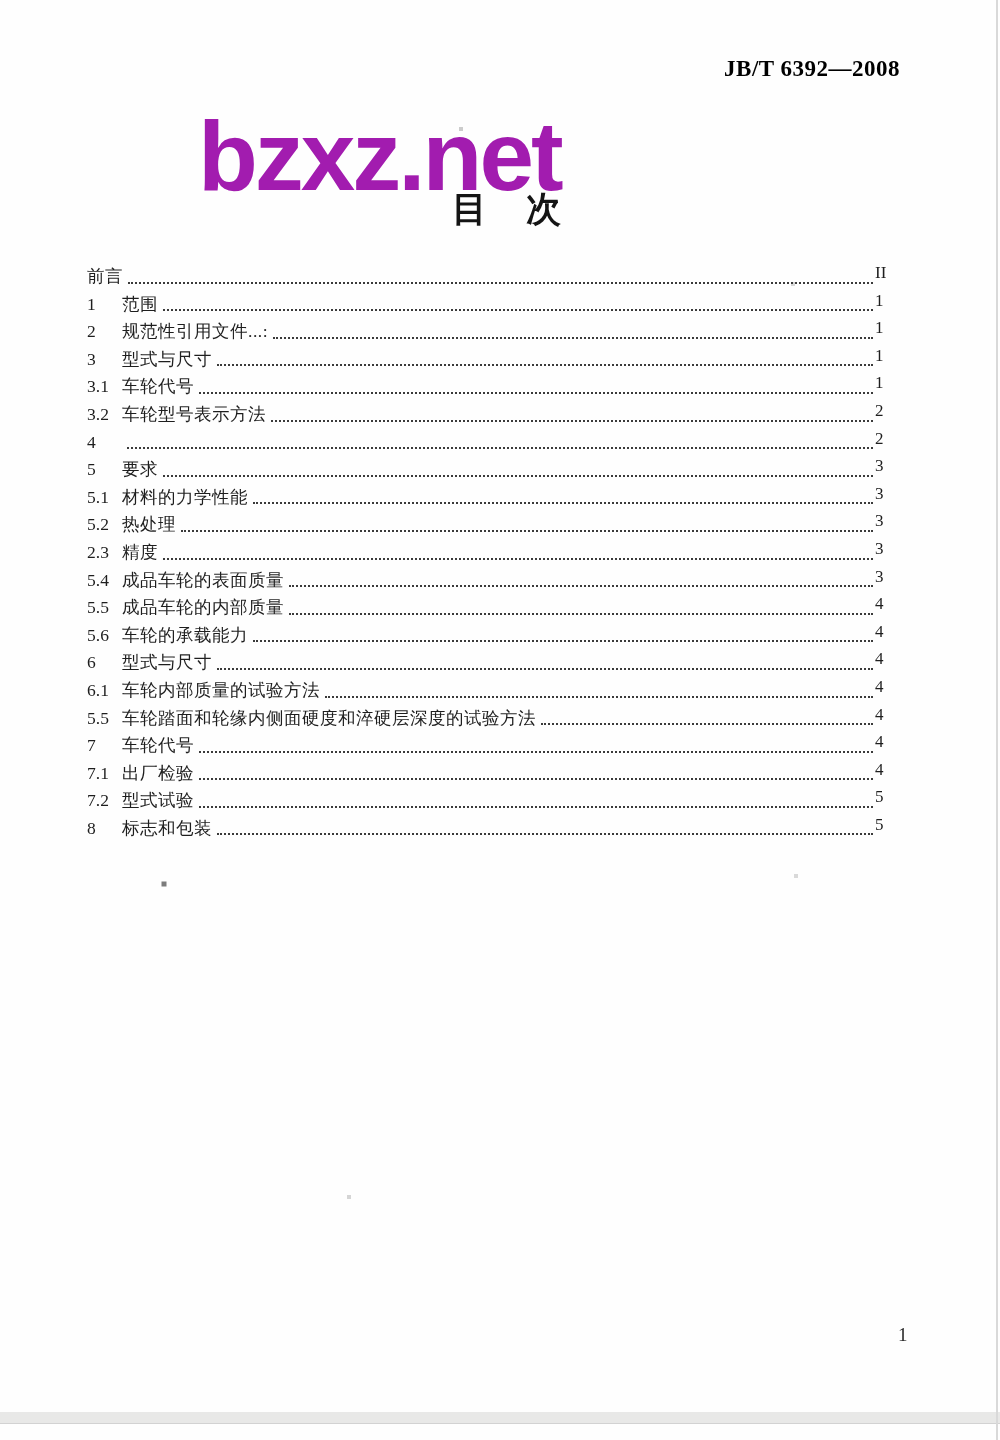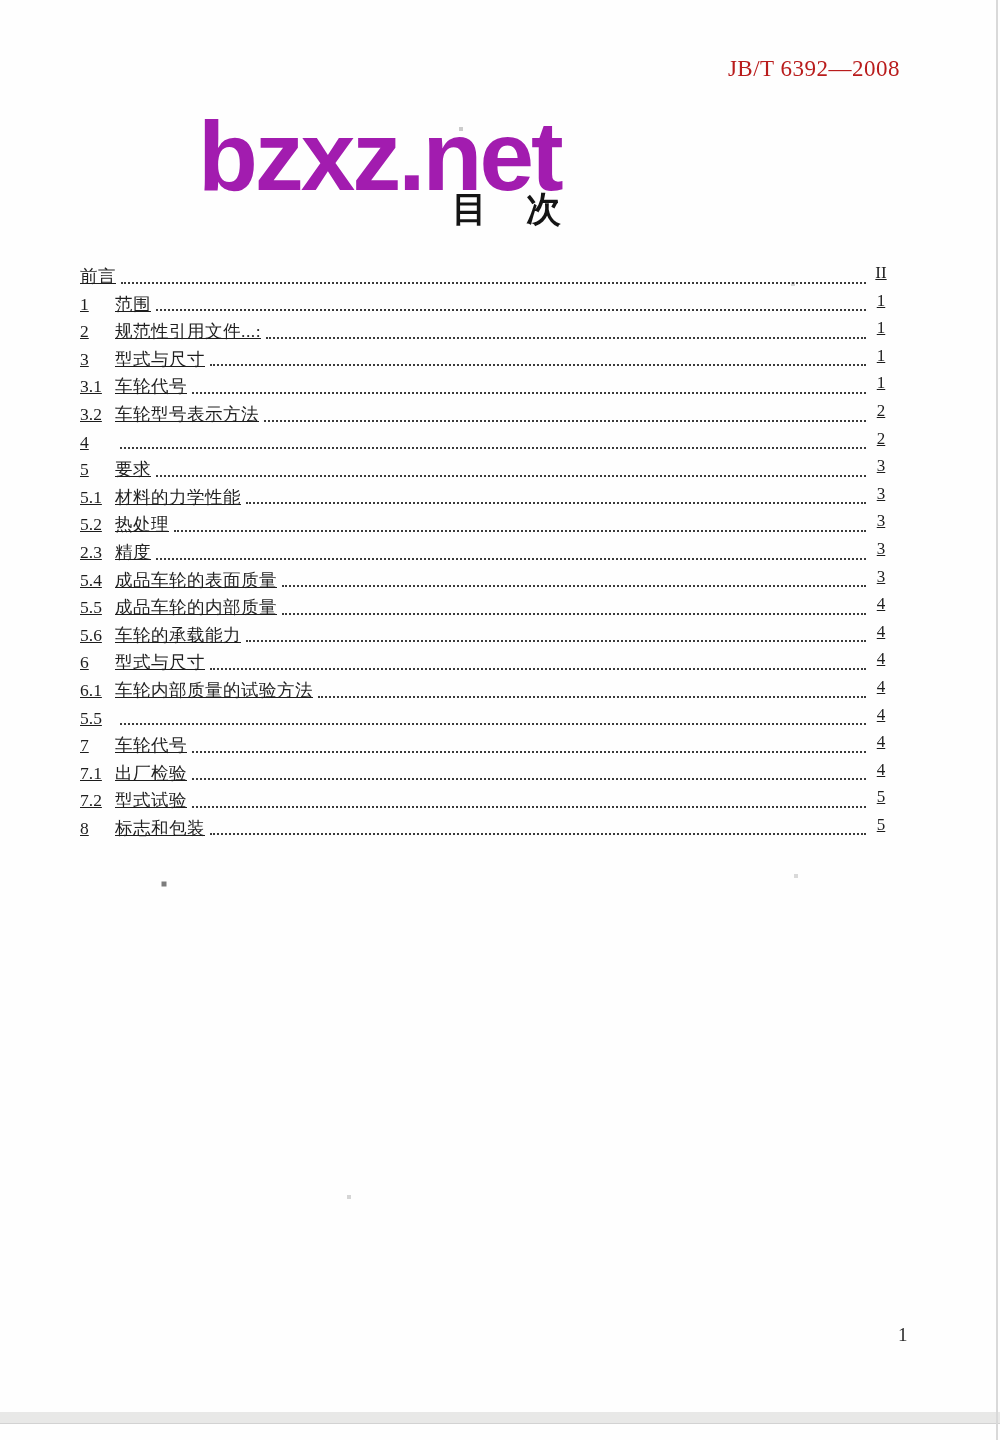--- a/index.html
+++ b/index.html
@@ -15,23 +15,23 @@
     overflow: hidden;
     font-family: "Liberation Serif", "DejaVu Serif", serif;
     color: #1c1c1c;
   }
   
   .header-code {
     position: absolute;
     top: 56px;
     right: 100px;
     font-size: 23px;
-    font-weight: normal;
+    font-weight: bold;
     letter-spacing: 0.5px;
-    color: #b91c1c;
+    color: #000000;
   }
   
   .watermark {
     position: absolute;
     left: 198px;
     top: 100px;
     font-family: "Liberation Sans", "DejaVu Sans", sans-serif;
     font-weight: bold;
     font-size: 98px;
     letter-spacing: -3px;
@@ -47,25 +47,24 @@
     margin: 14px;
     font-size: 35px;
     font-weight: bold;
     color: #141414;
     letter-spacing: 2px;
     z-index: 2;
   }
   
   .toc {
     position: absolute;
-    left: 80px;
+    left: 87px;
     top: 263px;
     width: 814px;
     z-index: 2;
-    text-decoration: underline;
   }
   .toc-row {
     display: flex;
     align-items: baseline;
     height: 27.6px;
     font-size: 17.5px;
     line-height: 27.6px;
     font-weight: 500;
     color: #1e1e1e;
     white-space: nowrap;
@@ -80,21 +79,21 @@
   .toc-row .dots {
     flex: 1;
     align-self: flex-end;
     height: 9px;
     margin: 0 2px 7px 5px;
     border-bottom: 2px dotted #3a3a3a;
   }
   .toc-row .pg {
     flex: none;
     width: 26px;
-    text-align: center;
+    text-align: left;
     position: relative;
     top: -4px;
     font-size: 17px;
   }
   
   .page-num {
     position: absolute;
     left: 898px;
     top: 1324px;
     font-size: 19px;
@@ -233,20 +232,21 @@
       <span class="pg">4</span>
     </div>
       <div class="toc-row">
       <span class="num">6.1</span>
       <span class="label">车轮内部质量的试验方法</span>
       <span class="dots"></span>
       <span class="pg">4</span>
     </div>
       <div class="toc-row">
       <span class="num">5.5</span>
+      <span class="label">车轮踏面和轮缘内侧面硬度和淬硬层深度的试验方法</span>
       <span class="dots"></span>
       <span class="pg">4</span>
     </div>
       <div class="toc-row">
       <span class="num">7</span>
       <span class="label">车轮代号</span>
       <span class="dots"></span>
       <span class="pg">4</span>
     </div>
       <div class="toc-row">

